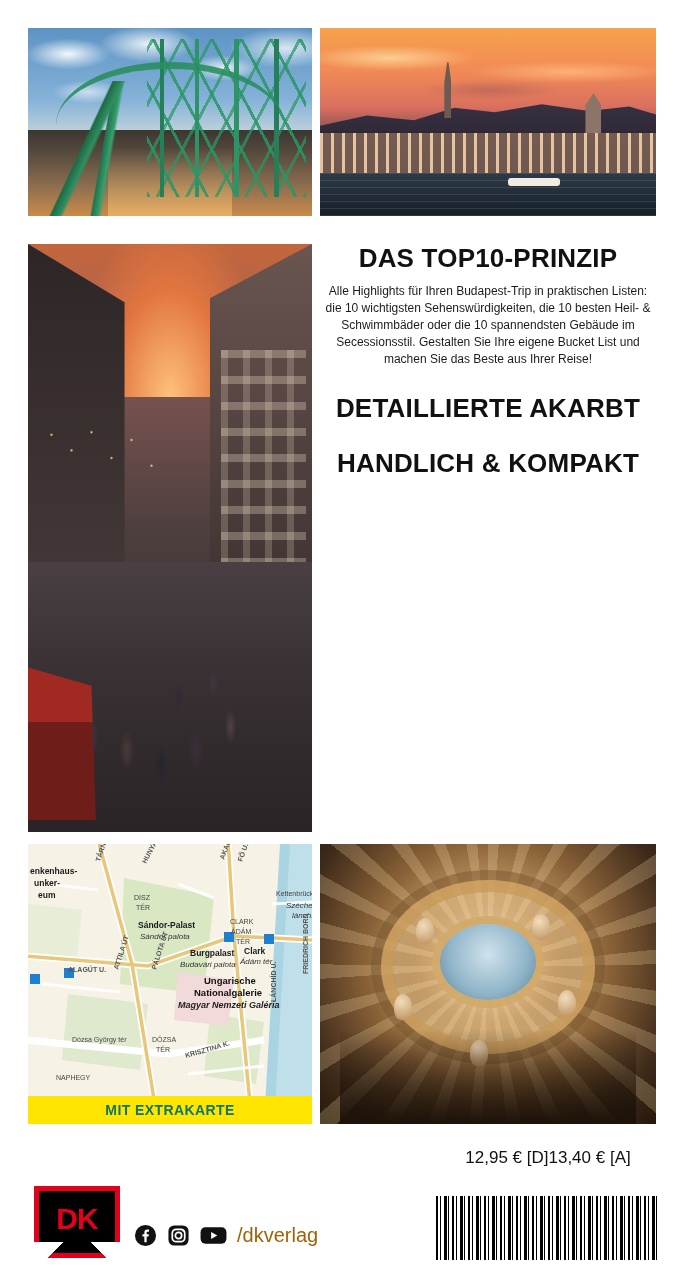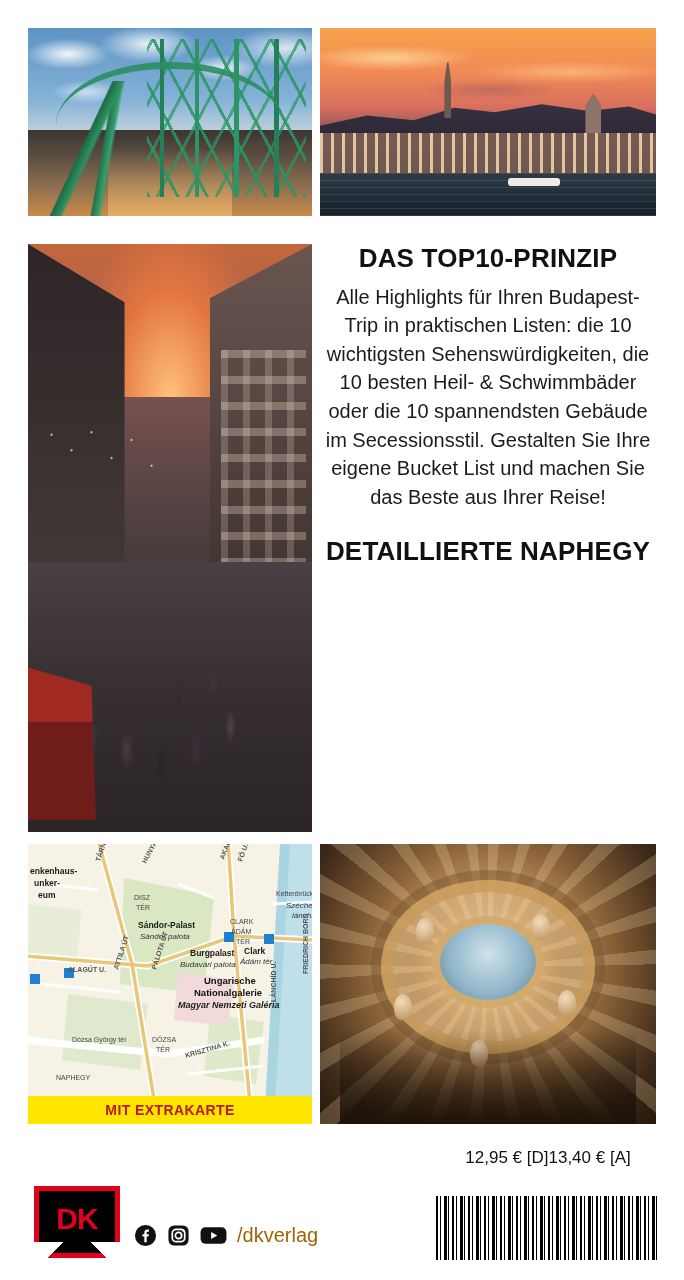--- a/index.html
+++ b/index.html
@@ -190,21 +190,21 @@
     font-size: 26px;
     letter-spacing: .2px;
     color: #111111;
     margin: 0 0 10px 0;
     line-height: 1.1;
   }
   .heading .ten {
     font-weight: bold;
   }
   .body {
-    font-size: 20px;
+    font-size: 12px;
     line-height: 1.43;
     color: #1b1b1b;
     margin: 0;
   }
   .block + .block { margin-top: 26px; }
   .block-1 { margin-top: 0; }
   .block-2 { margin-top: 30px; }
   .block-3 { margin-top: 30px; }
   .b10 { font-weight: bold; }
 
@@ -214,21 +214,21 @@
     background: #f4f1e8;
     overflow: hidden;
   }
   #map-canvas { position: absolute; left: 0; top: 0; }
   .mit-extrakarte {
     position: absolute;
     left: 28px; top: 1096px;
     width: 284px; height: 28px;
     background: #ffe500;
     display: flex; align-items: center; justify-content: center;
-    font-weight: bold; font-size: 14px; letter-spacing: .4px; color: #b91c1c;
+    font-weight: bold; font-size: 14px; letter-spacing: .4px; color: #0f766e;
   }
 
   
   #photo-dome {
     left: 320px; top: 844px; width: 336px; height: 280px;
     background: radial-gradient(circle at 50% 42%, #f3e2c4 0%, #caa06a 26%, #8a6238 52%, #3e2a1a 82%, #241709 100%);
   }
   #photo-dome .ring {
     position: absolute; left: 50%; top: 44%; transform: translate(-50%,-50%);
     width: 190px; height: 150px; border-radius: 50%;
@@ -356,24 +356,25 @@
   <div class="textcol">
 
     <div class="block block-1">
       <h2 class="heading">
         <span>DAS TOP</span><span class="ten">10</span><span>-PRINZIP</span>
       </h2>
       <p class="body">Alle Highlights für Ihren Budapest-Trip in praktischen Listen: die 10 wichtigsten Sehenswürdigkeiten, die 10 besten Heil- &amp; Schwimmbäder oder die 10 spannendsten Gebäude im Secessionsstil. Gestalten Sie Ihre eigene Bucket List und machen Sie das Beste aus Ihrer Reise!</p>
     </div>
 
     <div class="block block-2">
-      <h2 class="heading">DETAILLIERTE NAPHEGY</h2>
+      <h2 class="heading">DETAILLIERTE AKARBT</h2>
     </div>
 
     <div class="block block-3">
+      <h2 class="heading">HANDLICH &amp; KOMPAKT</h2>
     </div>
 
   </div>
 
   <div class="photo" id="photo-map">
     <svg id="map-canvas" width="284" height="280" viewBox="0 0 284 280">
       <rect x="0" y="0" width="284" height="280" fill="#f6f2e6"></rect>
 
       <path d="M258 0 L284 0 L284 280 L236 280 Z" fill="#bfe0ea"></path>
       <path d="M252 0 L262 0 L246 280 L236 280 Z" fill="#a9d4e2"></path>

